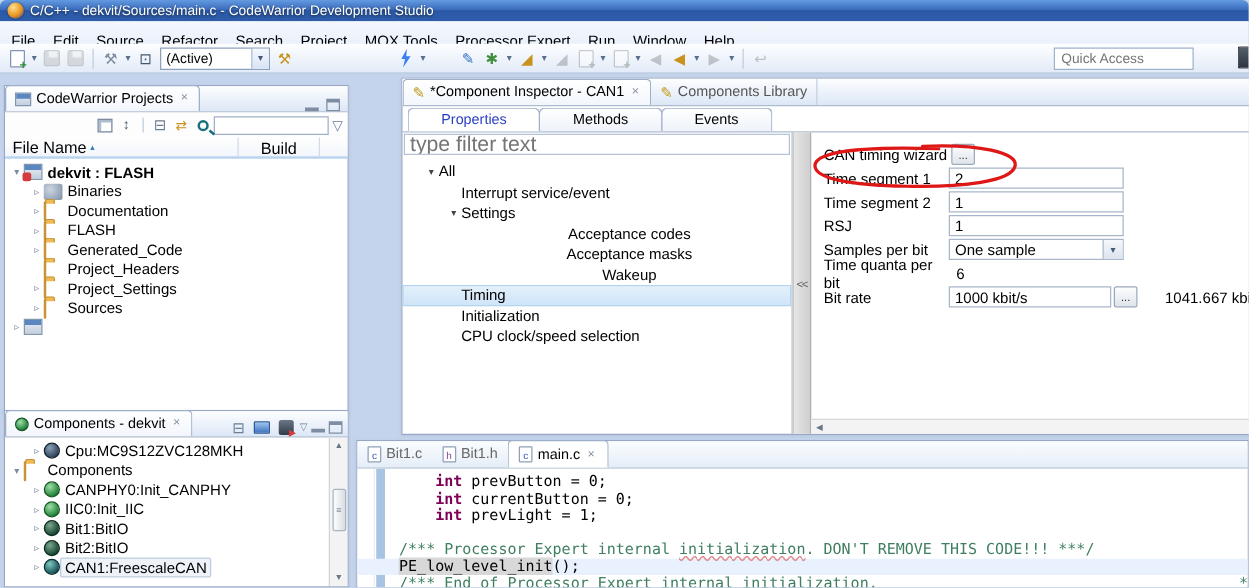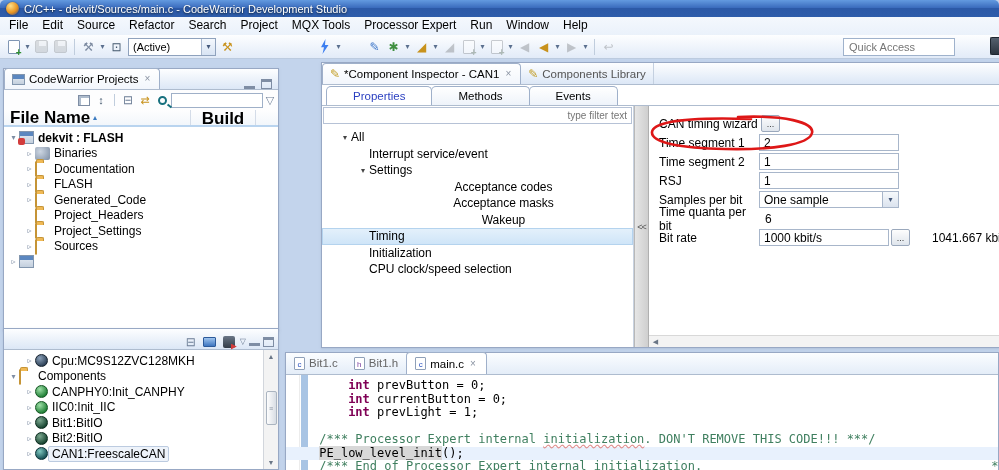--- a/index.html
+++ b/index.html
@@ -9,21 +9,21 @@
 
   
   .titlebar { position:absolute; left:0; top:0; width:999px; height:17px;
     background:linear-gradient(#639ae0 0%, #3b6cbd 45%, #2c59a7 50%, #2e5dab 100%);
     border-radius:5px 5px 0 0; display:flex; align-items:center; gap:5px; padding:0 6px;
     color:#fff; font-size:11px; text-shadow:0 1px 2px #123; }
   .cw-logo { width:13px; height:13px; border-radius:50%;
     background:radial-gradient(circle at 35% 30%, #ffe08a, #e8931f 55%, #29499b 95%); 
     box-shadow:0 0 2px #0008; flex:0 0 auto; }
   .menubar { position:absolute; left:0; top:17px; width:999px; height:32px;
-    background:linear-gradient(#f4f8fd,#e3ecf9); display:flex; align-items:flex-start; padding-left:2px; }
+    background:linear-gradient(#f4f8fd,#e3ecf9); display:flex; align-items:center; padding-left:2px; }
   .menu-item { padding:1px 7px; border-radius:2px; cursor:default; }
   .toolbar { position:absolute; left:0; top:35px; width:999px; height:24px;
     background:linear-gradient(#fdfeff,#e2ebf8); border-bottom:1px solid #bccbdf;
     display:flex; align-items:center; padding:0 4px; }
   .tsep { width:1px; height:16px; background:#c0cddd; margin:0 4px; }
   .tbi { width:17px; height:17px; margin:0 1px; display:inline-flex; align-items:center; justify-content:center;
     font-size:12px; border-radius:2px; position:relative; }
   .tbi.dis { opacity:.45; filter:grayscale(80%); }
   .dd { width:9px; height:17px; display:inline-flex; align-items:center; justify-content:center; color:#5a6f8e; font-size:8px; }
   .dd::before { content:"▾"; }
@@ -65,21 +65,21 @@
   .ptool { height:20px; display:flex; align-items:center; justify-content:flex-end; padding:0 2px; gap:1px;
     background:#fdfdfe; }
   .sm-ic { width:16px; height:15px; display:inline-flex; align-items:center; justify-content:center; font-size:11px; }
   .i-grid { width:12px; height:11px; border:1px solid #7e8da4; background:
     linear-gradient(#fff,#fff) , #d8e0ea; box-shadow:inset 2px 2px 0 #aebccd; }
   .mag { width:9px; height:9px; border:2px solid #17707e; border-radius:50%; position:relative; }
   .mag::after { content:""; position:absolute; left:7px; top:7px; width:5px; height:2px; background:#17707e;
     transform:rotate(40deg); }
   .ptool input { width:92px; height:15px; border:1px solid #9fb0c8; font-size:11px; padding:0 3px; }
   .pcols { height:17px; border-bottom:2px solid #b9d4ef; background:linear-gradient(#fefefe,#f2f6fb);
-    display:flex; align-items:center; font-size:17px; position:relative;font-weight:bold; }
+    display:flex; align-items:flex-end; font-size:13px; position:relative; }
   .pcols .c1 { padding-left:6px; display:flex; align-items:center; gap:3px; }
   .sort-up { font-size:7px; color:#3a7ac0; } .sort-up::before { content:"▴"; }
   .pcols .c2 { position:absolute; left:186px; width:66px; text-align:center; border-left:1px solid #d4dce8;
     border-right:1px solid #d4dce8; height:100%; line-height:17px; }
   .tree { padding-top:3px; }
   .trow { height:15.5px; display:flex; align-items:center; white-space:nowrap; }
   .trow .exp { width:11px; text-align:center; color:#7e8da4; font-size:8px; flex:0 0 auto; }
   .trow .lbl { padding-left:4px; }
   .lv0 { padding-left:4px; } .lv1 { padding-left:20px; }
   .bold { font-weight:bold; }
@@ -127,22 +127,22 @@
   #inspector .ptabs { height:22px; }
   .pencil-ic { color:#c09a1e; font-size:12px; } .pencil-ic::before { content:"✎"; }
   .insp-body { position:relative; height:262px; }
   .subtabs { position:absolute; left:0; top:0; height:20px; display:flex; align-items:flex-end; padding-left:4px; }
   .stab { height:19px; padding:0 26px; display:flex; align-items:center; font-size:11.5px;
     border:1px solid #9fb0ca; border-bottom:none; border-radius:5px 5px 0 0; background:linear-gradient(#fff,#eef3fa);
     margin-right:-1px; color:#000; }
   .stab.active { color:#2a3fc0; background:#fff; position:relative; z-index:2; }
   .insp-split { position:absolute; left:0; top:20px; bottom:0; right:0; border-top:1px solid #aebccf; display:flex; }
   .left-pane { width:312px; border-right:1px solid #c8d2e0; display:flex; flex-direction:column; }
-  .filter-in { height:17px; margin:1px; border:1px solid #b6c2d6; font-size:10px; padding:0 4px; color:#777;
-    font-family:"Liberation Sans",sans-serif;text-align:right; }
+  .filter-in { height:17px; margin:1px; border:1px solid #b6c2d6; font-size:17px; padding:0 4px; color:#777;
+    font-family:"Liberation Sans",sans-serif; }
   .itree { padding-top:4px; }
   .irow { height:16.5px; display:flex; align-items:center; font-size:12px; border:1px solid transparent; }
   .irow .exp { width:12px; text-align:center; font-size:8px; color:#444; }
   .ilv1 { padding-left:16px; } .ilv2 { padding-left:34px; } .ilv3 { padding-left:52px;justify-content:center; }
   .irow.selected { background:linear-gradient(#e3f0fb,#cfe5f8); border:1px solid #b4d3ee; }
   .sash { width:15px; background:linear-gradient(90deg,#e6e6e6,#cfcfcf); border-left:1px solid #b8b8b8;
     border-right:1px solid #b0b0b0; display:flex; align-items:center; justify-content:center;
     font-size:9px; color:#555; letter-spacing:-1px; }
   .right-pane { flex:1; position:relative; padding-top:8px; }
   .prow { height:19px; display:flex; align-items:center; padding-left:10px; position:relative; }
@@ -333,20 +333,25 @@
     </div>
     <div class="trow lv0">
       <span class="exp">▹</span>
       <span class="icn icn-proj"></span>
     </div>
   </div>
 </div>
 
 <div class="panel" id="components">
   <div class="ptabs">
+    <div class="ptab active">
+      <span class="icn icn-sphere-g" style="width:11px;height:11px;"></span>
+      <span>Components - dekvit</span>
+      <span class="close-x"></span>
+    </div>
     <div class="hdr-ics">
       <span class="sm-ic i-collapse"></span>
       <span class="sm-ic">
           <span class="i-bluefolder"></span>
         </span>
       <span class="sm-ic">
           <span class="i-export"></span>
         </span>
       <span class="wb-menu"></span>
       <span class="wb-min"></span>

